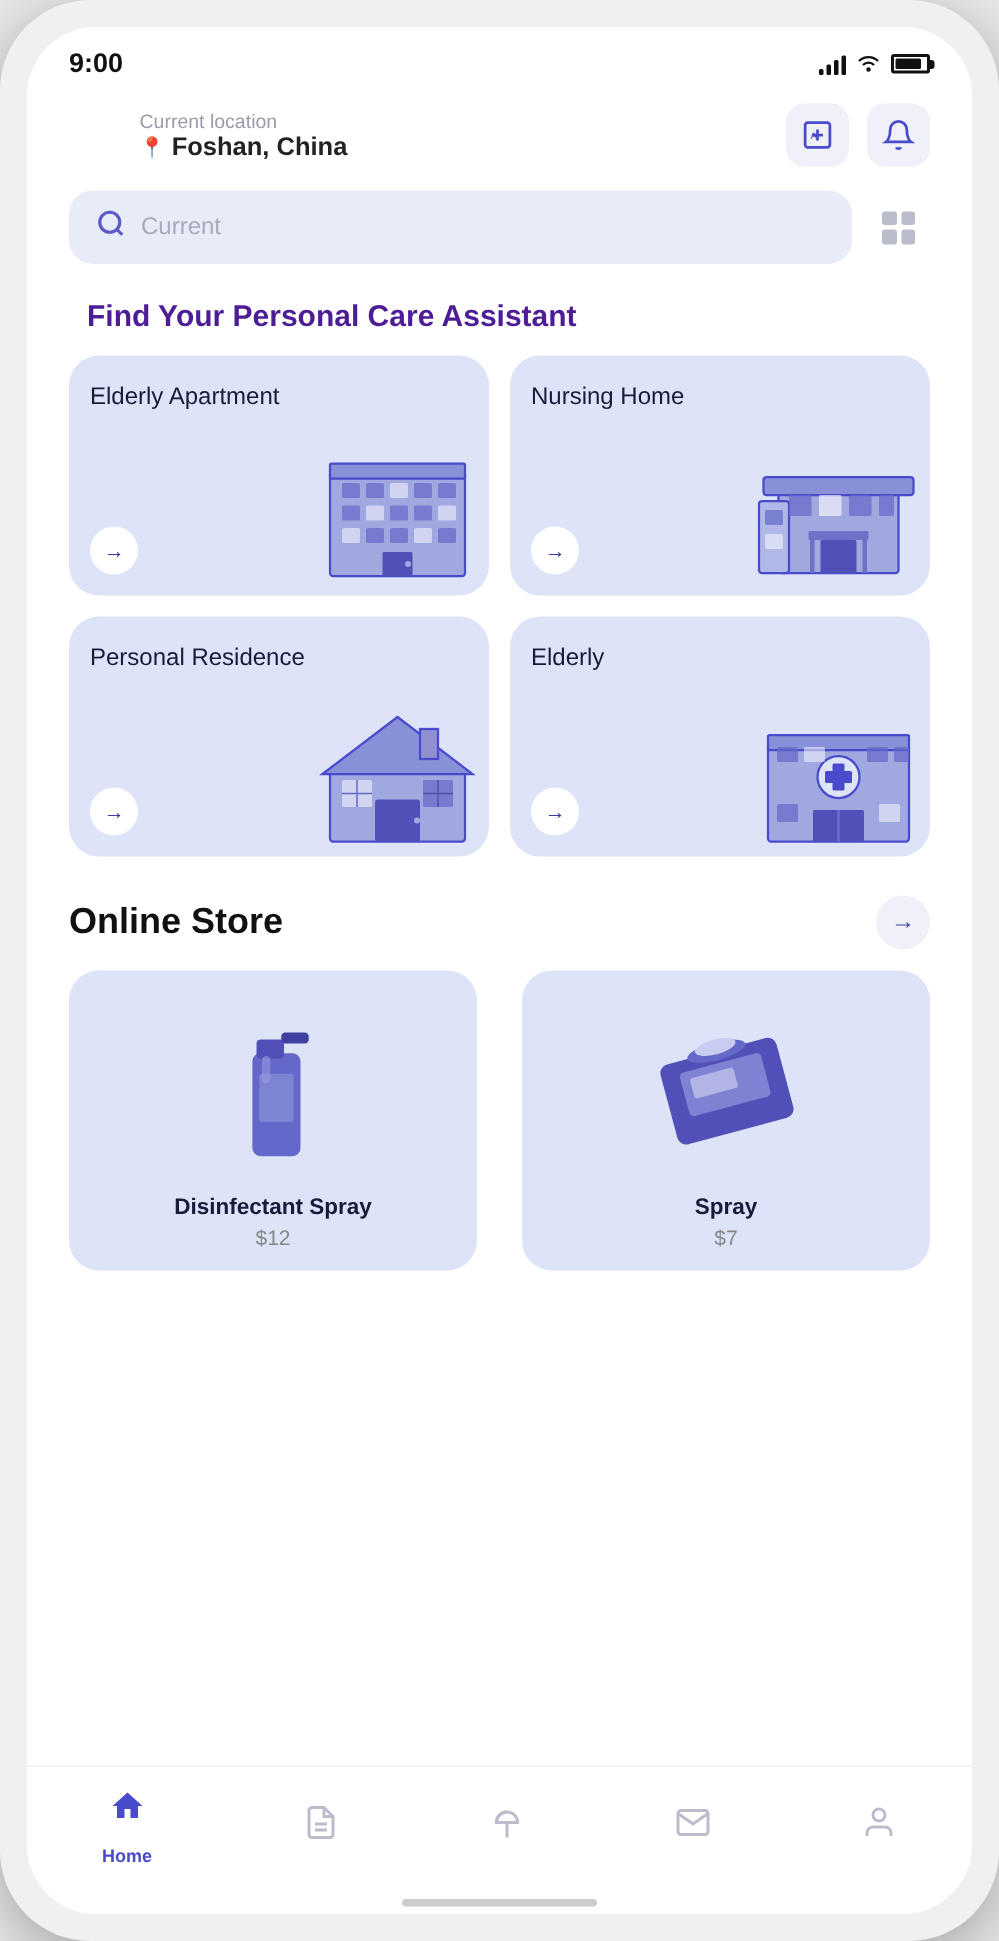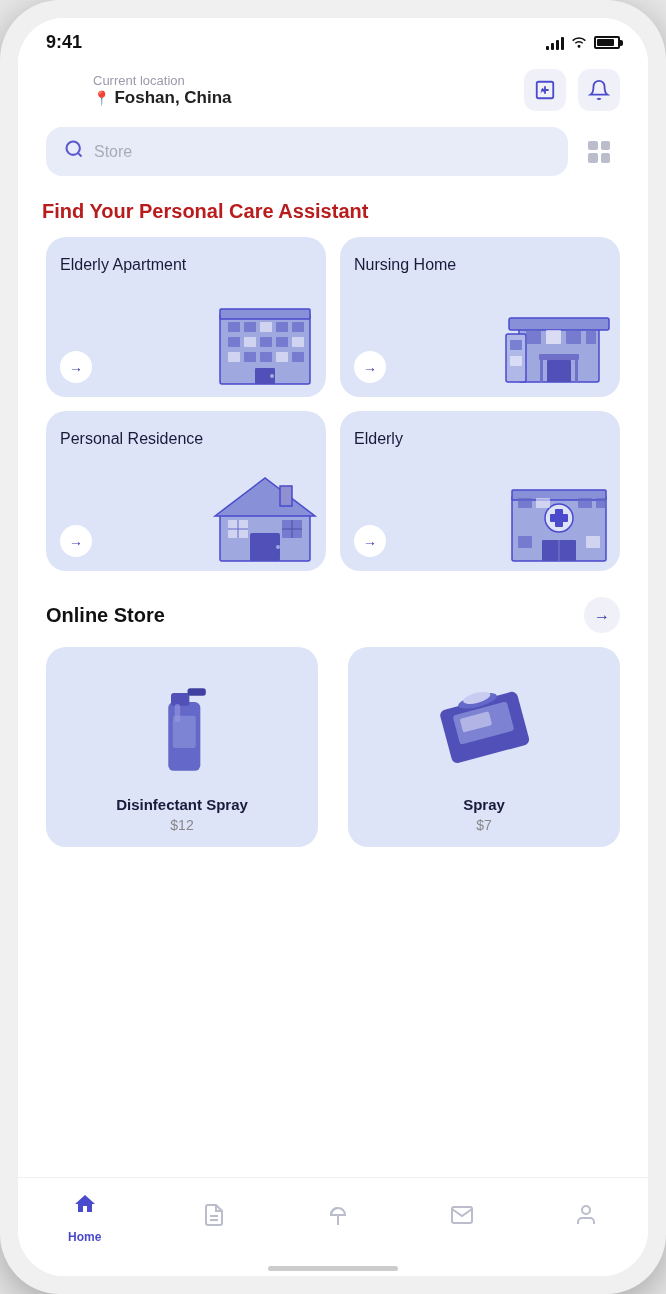--- a/index.html
+++ b/index.html
@@ -167,22 +167,22 @@
       width: 22px;
       height: 22px;
     }
     .grid-dots span {
       background: #bbbccc;
       border-radius: 2px;
     }
     .section-title {
       font-size: 20px;
       font-weight: 800;
-      color: #b91c1c;
-      padding: 8px 24px 14px;
+      color: #4c1d95;
+      padding: 8px 40px 14px;
     }
     .cards-grid {
       display: grid;
       grid-template-columns: 1fr 1fr;
       gap: 14px;
       padding: 0 28px;
       margin-bottom: 6px;
     }
     .care-card {
       background: #dde4f8;
@@ -223,21 +223,21 @@
       width: 110px;
       height: 95px;
     }
     .online-store-header {
       display: flex;
       justify-content: space-between;
       align-items: center;
       padding: 20px 28px 14px;
     }
     .online-store-title {
-      font-size: 20px;
+      font-size: 24px;
       font-weight: 800;
       color: #111;
     }
     .store-arrow {
       width: 36px;
       height: 36px;
       background: #f0f0f8;
       border-radius: 50%;
       display: flex;
       align-items: center;
@@ -316,21 +316,21 @@
     }
     
   </style>
 </head>
 <body>
 
 <div class="phone-shell">
   <div class="phone-inner">
 
     <div class="status-bar">
-      <span class="time">9:41</span>
+      <span class="time">9:00</span>
       <div class="status-icons">
         <div class="signal-bars">
           <span style="height:4px"></span>
           <span style="height:7px"></span>
           <span style="height:10px"></span>
           <span style="height:13px"></span>
         </div>
         <span class="wifi-icon">
           <svg width="18" height="14" viewBox="0 0 24 18" fill="none">
             <path d="M12 14a2 2 0 1 1 0 4 2 2 0 0 1 0-4zm0-5a8 8 0 0 1 5.66 2.34l-1.42 1.42A6 6 0 0 0 12 11a6 6 0 0 0-4.24 1.76L6.34 11.34A8 8 0 0 1 12 9zm0-5a13 13 0 0 1 9.19 3.81l-1.42 1.42A11 11 0 0 0 12 6a11 11 0 0 0-7.77 3.23L2.81 7.81A13 13 0 0 1 12 4z" fill="#111"></path>
@@ -371,21 +371,21 @@
         </div>
 
         <div class="search-row">
           <div class="search-bar">
             <span class="search-icon-wrap">
               <svg width="20" height="20" viewBox="0 0 24 24" fill="none" stroke="#5a5acd" stroke-width="2.5">
                 <circle cx="11" cy="11" r="8"></circle>
                   <path d="m21 21-4.35-4.35"></path>
               </svg>
             </span>
-            <span class="search-input-text">Store</span>
+            <span class="search-input-text">Current</span>
           </div>
           <div class="grid-toggle">
             <div class="grid-dots">
               <span></span>
                 <span></span>
                 <span></span>
                 <span></span>
             </div>
           </div>
         </div>

